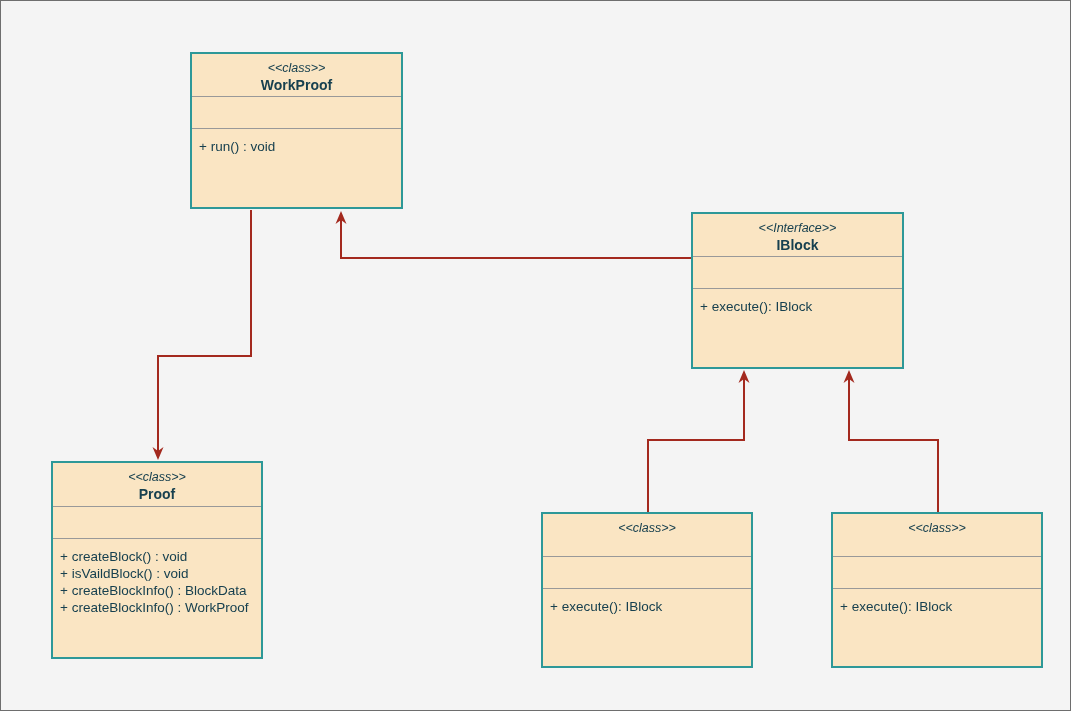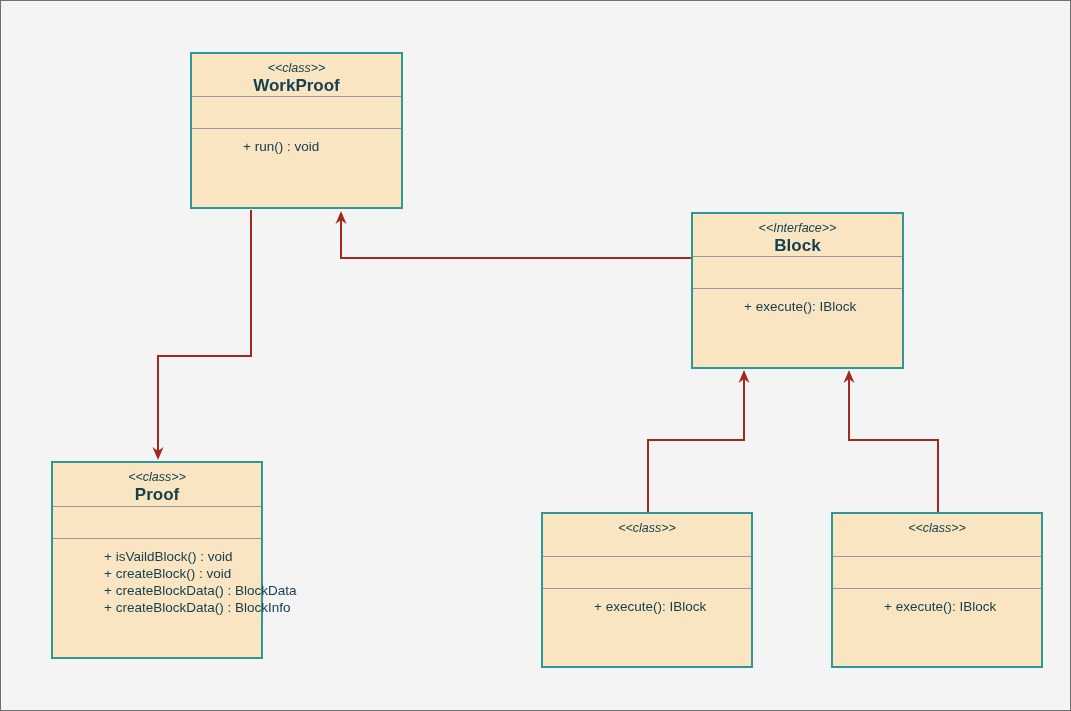--- a/index.html
+++ b/index.html
@@ -40,33 +40,32 @@
   }
   .uml-header {
     height: 43px;
     border-bottom: 1px solid var(--divider);
     text-align: center;
     padding-top: 6px;
     line-height: 17px;
     flex: 0 0 auto;
   }
   .stereotype { font-style: italic; font-size: 12.5px; display: block; }
-  .class-name { font-weight: bold; font-size: 17px; display: block; }
+  .class-name { font-weight: bold; font-size: 14px; display: block; }
   .uml-attributes {
     height: 32px;
     border-bottom: 1px solid var(--divider);
     flex: 0 0 auto;
   }
   .uml-methods {
     flex: 1 1 auto;
     padding: 9px 6px 1px 7px;
     font-size: 13.5px;
     line-height: 17px;
     text-align: left;
-    margin-left: 44px;
   }
   .method-line { display: block; white-space: nowrap; }
 
   
   #box-workproof    { left: 189px; top:  51px; width: 213px; height: 157px; }
   #box-proof        { left: 690px; top: 211px; width: 213px; height: 157px; justify-content: center; }
   #box-block        { left:  50px; top: 460px; width: 212px; height: 198px; }
   #box-proofofwork  { left: 540px; top: 511px; width: 212px; height: 156px; }
   #box-proofofstake { left: 830px; top: 511px; width: 212px; height: 156px; }
   #box-block .uml-header { height: 44px; }
@@ -109,39 +108,39 @@
     </div>
     <div class="uml-attributes"></div>
     <div class="uml-methods">
       <span class="method-line">+ run() : void</span>
     </div>
   </div>
 
   <div class="uml-class" id="box-proof">
     <div class="uml-header">
       <span class="stereotype">&lt;&lt;Interface&gt;&gt;</span>
-      <span class="class-name">Block</span>
+      <span class="class-name">IBlock</span>
     </div>
     <div class="uml-attributes"></div>
     <div class="uml-methods">
       <span class="method-line">+ execute(): IBlock</span>
     </div>
   </div>
 
   <div class="uml-class" id="box-block">
     <div class="uml-header">
       <span class="stereotype">&lt;&lt;class&gt;&gt;</span>
       <span class="class-name">Proof</span>
     </div>
     <div class="uml-attributes"></div>
     <div class="uml-methods">
+      <span class="method-line">+ createBlock() : void</span>
       <span class="method-line">+ isVaildBlock() : void</span>
-      <span class="method-line">+ createBlock() : void</span>
-      <span class="method-line">+ createBlockData() : BlockData</span>
-      <span class="method-line">+ createBlockData() : BlockInfo</span>
+      <span class="method-line">+ createBlockInfo() : BlockData</span>
+      <span class="method-line">+ createBlockInfo() : WorkProof</span>
     </div>
   </div>
 
   <div class="uml-class" id="box-proofofwork">
     <div class="uml-header">
       <span class="stereotype">&lt;&lt;class&gt;&gt;</span>
     </div>
     <div class="uml-attributes"></div>
     <div class="uml-methods">
       <span class="method-line">+ execute(): IBlock</span>

